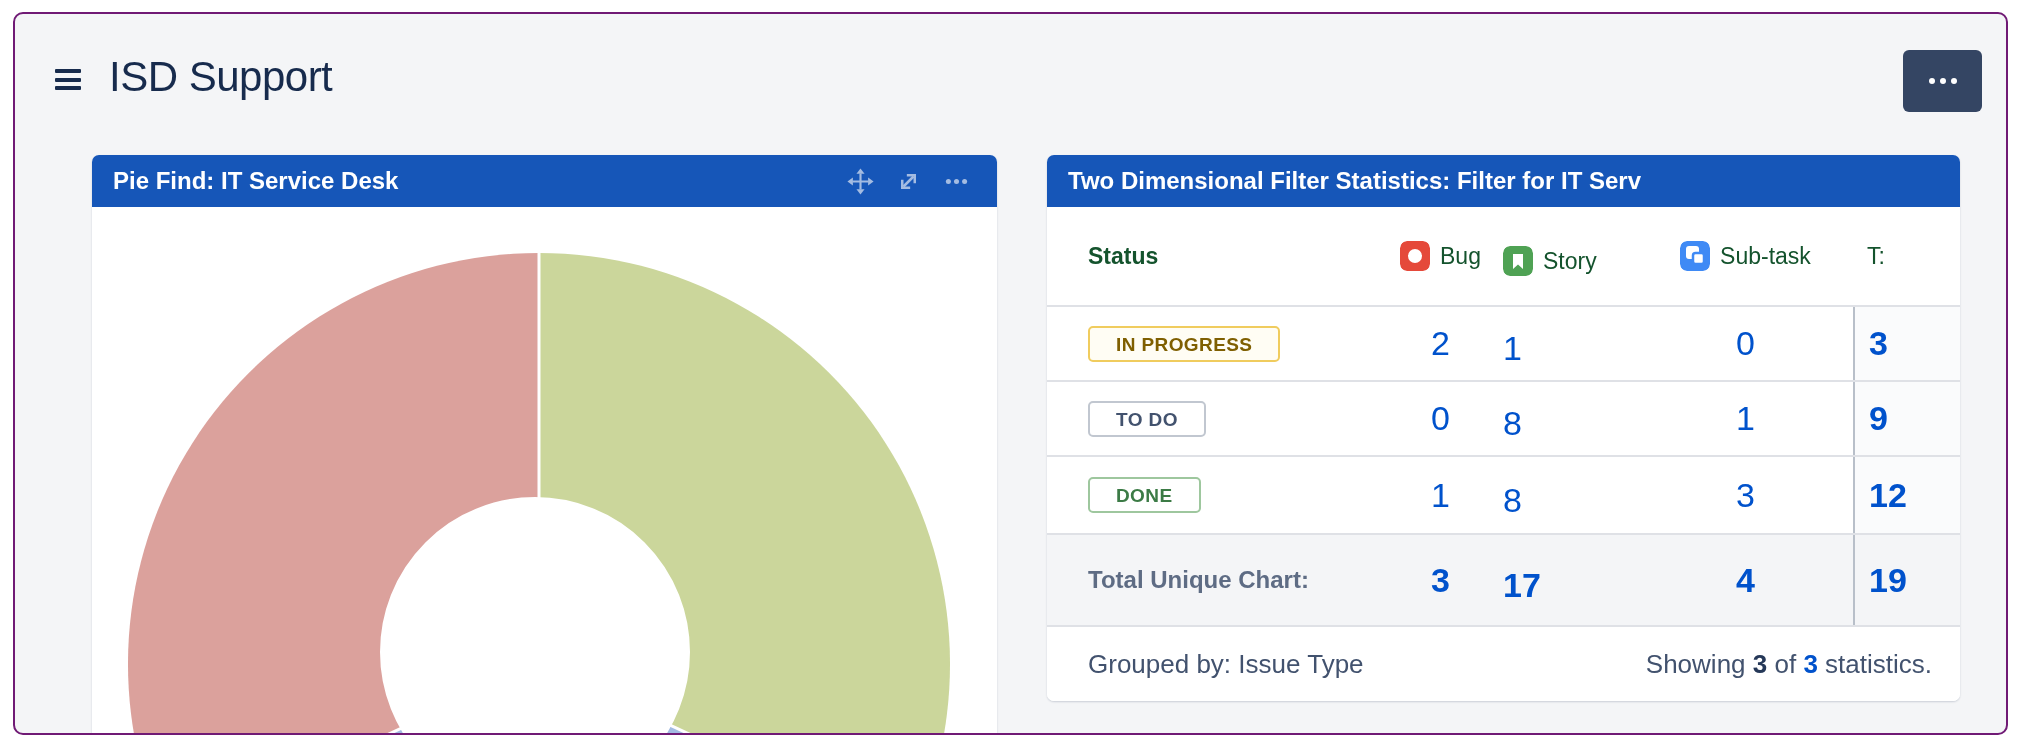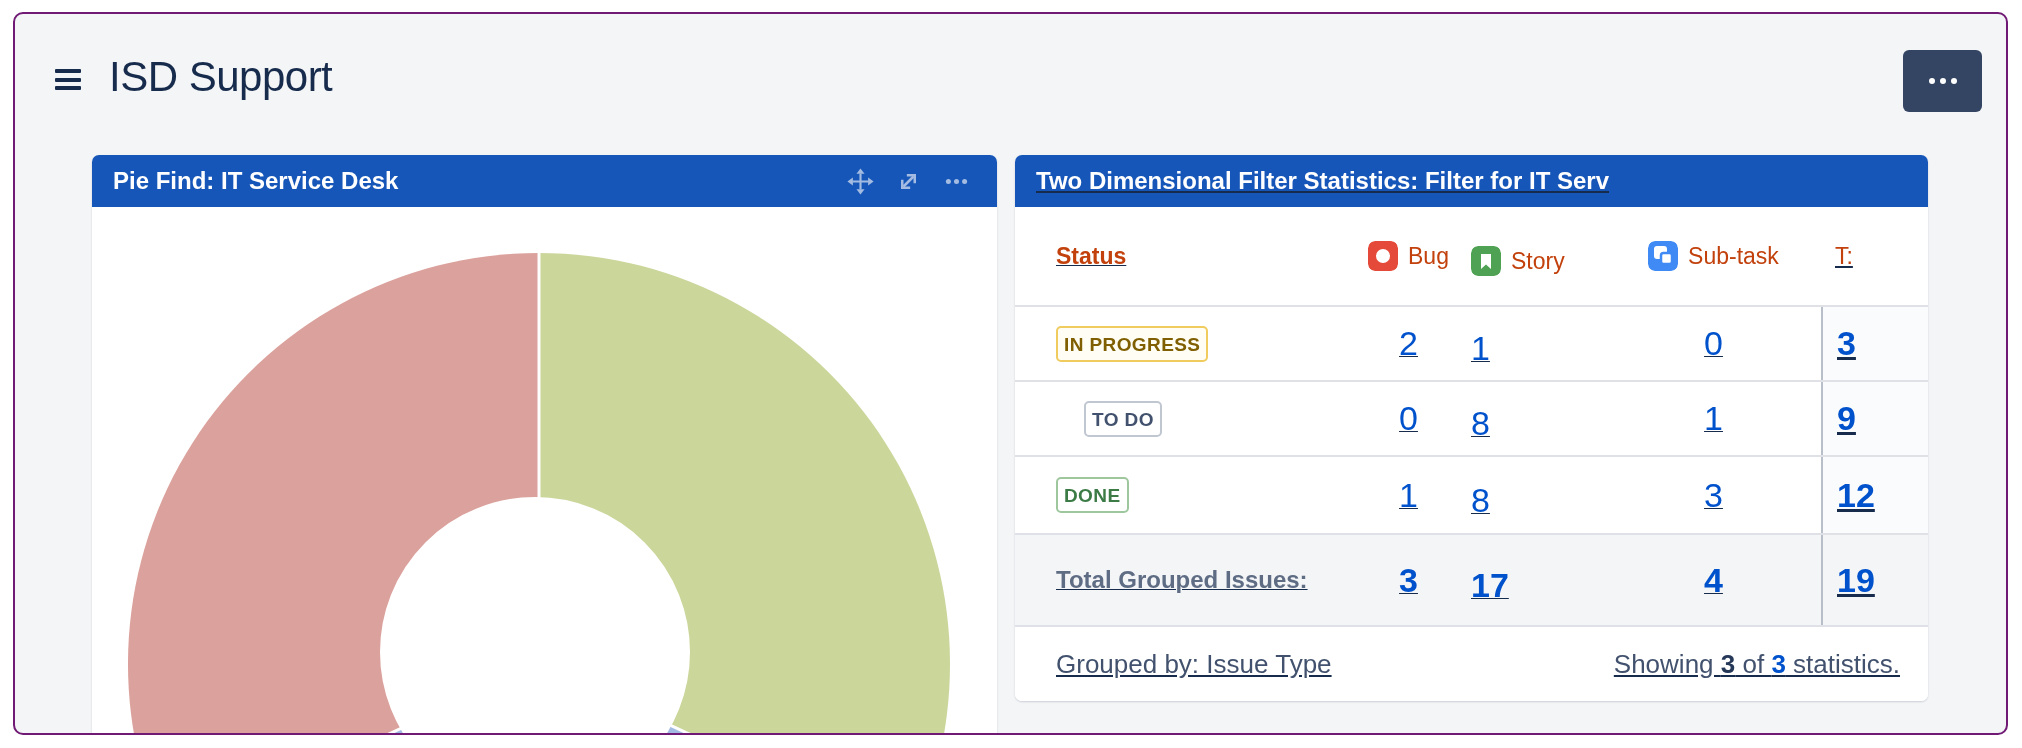--- a/index.html
+++ b/index.html
@@ -30,52 +30,52 @@
   .card{position:absolute;background:#fff;border-radius:7px;box-shadow:0 1px 2px rgba(9,30,66,.18);z-index:1;}
   .gadget-header{height:52px;background:var(--header-blue);border-radius:7px 7px 0 0;
                  display:flex;align-items:center;padding:0 21px;}
   .gadget-title{color:#fff;font-size:24px;font-weight:700;white-space:nowrap;overflow:visible;}
   .gadget-icons{margin-left:auto;display:flex;align-items:center;gap:22px;padding-right:6px;}
   .gadget-icons svg{display:block;cursor:pointer;}
 
   .pie-card{left:77px;top:141px;width:905px;height:830px;}
   .pie-body{position:relative;width:905px;height:778px;background:#fff;overflow:hidden;}
 
-  .stats-card{left:1000px;top:141px;width:913px;text-decoration:underline;}
+  .stats-card{left:1032px;top:141px;width:913px;}
   .stats-body{background:#fff;border-radius:0 0 7px 7px;}
 
   
   .srow{display:flex;align-items:center;}
   .cell-status{width:331px;padding-left:41px;}
   .cell-bug{width:125px;text-align:center;}
   .cell-story{width:135px;text-align:left;margin-top:10px;}
   .cell-subtask{width:215px;text-align:center;}
   .cell-total{width:107px;align-self:stretch;display:flex;align-items:center;padding-left:14px;}
   .head-row{height:98px;}
-  .head-row .lab{font-size:23px;color:#c2410c;}
+  .head-row .lab{font-size:23px;color:#14532d;}
   .head-row .cell-status .lab{font-weight:700;}
   .coltype{display:inline-flex;align-items:center;gap:10px;vertical-align:middle;}
   .typeicon{width:30px;height:30px;border-radius:7px;display:inline-block;}
   .data-row{height:75px;border-top:2px solid #DFE1E6;}
   .data-row .cell-total{border-left:2px solid #B8BFC9;background:#FAFBFC;}
   .val{font-size:34px;color:var(--link-blue);cursor:pointer;}
   .val.b{font-weight:700;}
   .total-row{height:92px;border-top:2px solid #DFE1E6;background:var(--panel-bg);}
   .total-row .cell-total{border-left:2px solid #B8BFC9;}
   .total-label{font-size:24px;font-weight:700;color:#5E6C84;}
   .sfooter{height:76px;border-top:2px solid #DFE1E6;display:flex;align-items:center;
            justify-content:space-between;padding:0 28px 0 41px;font-size:26px;color:#42526E;}
   .sfooter .bold{font-weight:700;color:#253858;}
   .sfooter .bluebold{font-weight:700;color:var(--link-blue);}
 
   
   .badge{display:inline-block;font-size:19px;font-weight:700;line-height:1;
-         padding:7px 6px 6px;border-radius:5px;border:2px solid;letter-spacing:.4px;}
+         padding:7px 26px 6px;border-radius:5px;border:2px solid;letter-spacing:.4px;}
   .badge-inprogress{color:var(--status-inprogress-text);border-color:var(--status-inprogress-border);background:var(--status-inprogress-bg);}
-  .badge-todo{color:var(--status-todo-text);border-color:var(--status-todo-border);background:#fff;margin-left:28px;}
+  .badge-todo{color:var(--status-todo-text);border-color:var(--status-todo-border);background:#fff;}
   .badge-done{color:var(--status-done-text);border-color:var(--status-done-border);background:#fff;}
 </style>
 </head>
 <body>
 
 <div class="screen">
   <div class="panel">
 
     <div class="hamburger">
       <span></span>
@@ -197,21 +197,21 @@
           <div class="cell-status"><span class="badge badge-done">DONE</span></div>
           <div class="cell-bug"><span class="val">1</span></div>
           <div class="cell-story"><span class="val">8</span></div>
           <div class="cell-subtask"><span class="val">3</span></div>
           <div class="cell-total">
               <span class="val b">12</span>
             </div>
         </div>
 
         <div class="srow total-row">
-          <div class="cell-status"><span class="total-label">Total Grouped Issues:</span></div>
+          <div class="cell-status"><span class="total-label">Total Unique Chart:</span></div>
           <div class="cell-bug"><span class="val b">3</span></div>
           <div class="cell-story"><span class="val b">17</span></div>
           <div class="cell-subtask"><span class="val b">4</span></div>
           <div class="cell-total">
               <span class="val b">19</span>
             </div>
         </div>
 
         <div class="sfooter">
           <span>Grouped by: Issue Type</span>

